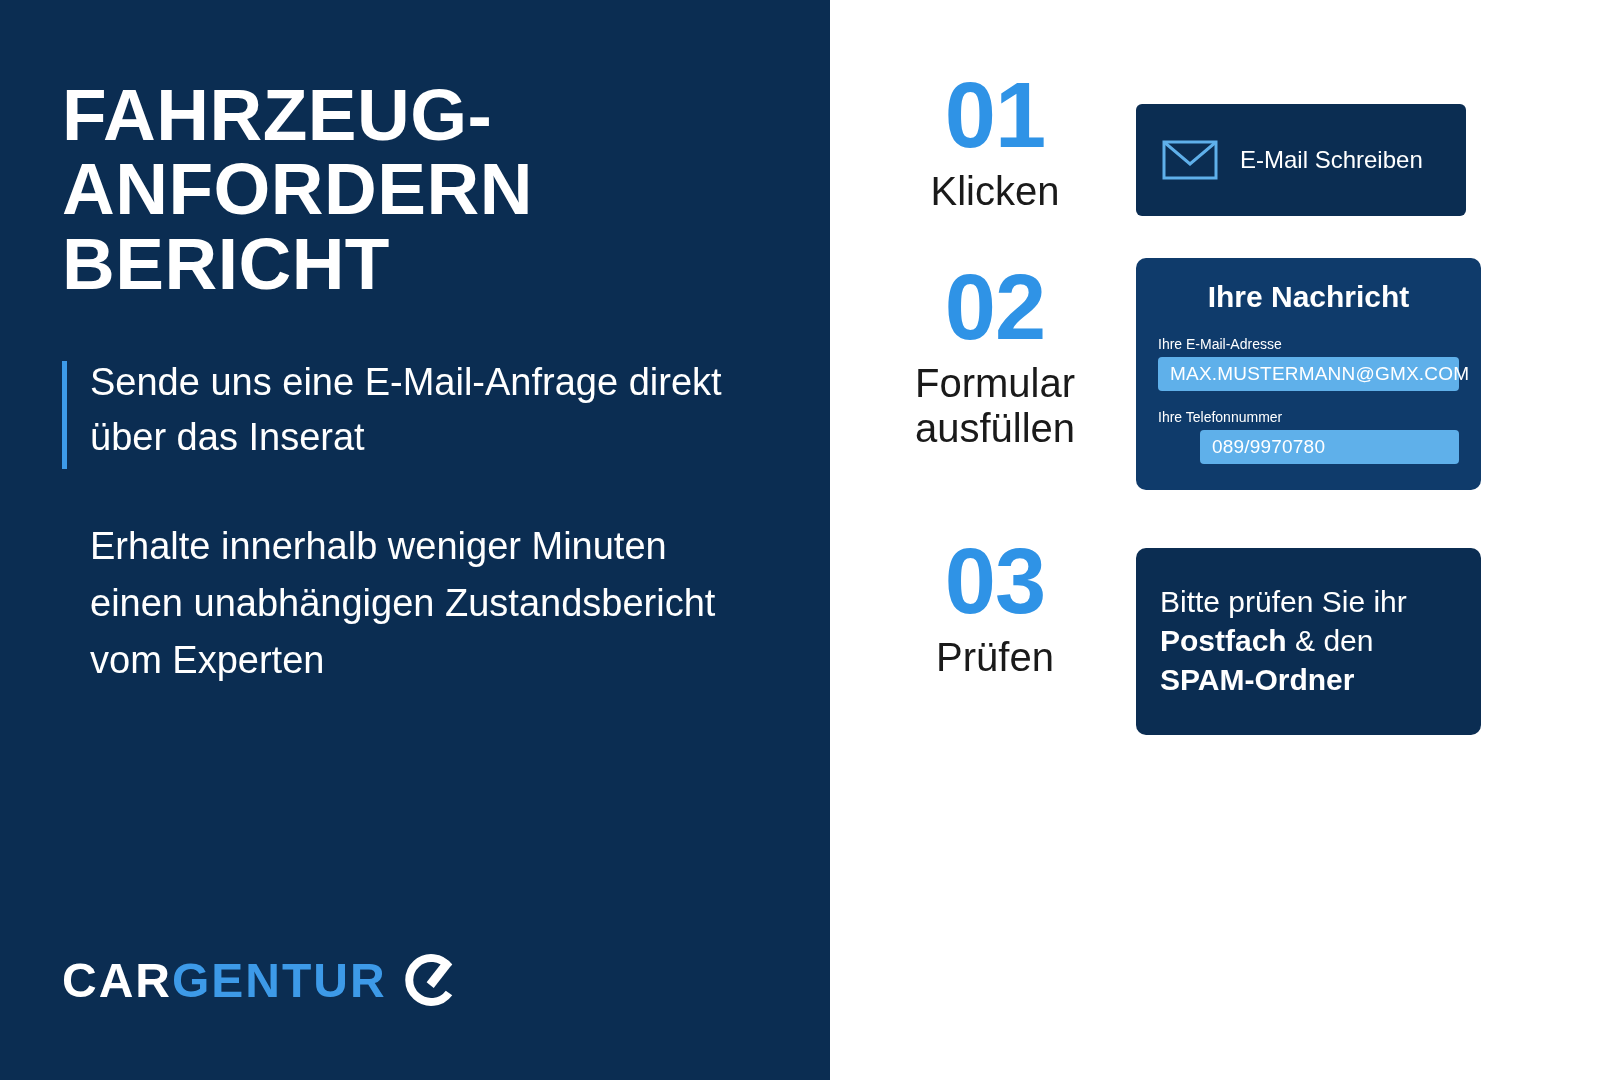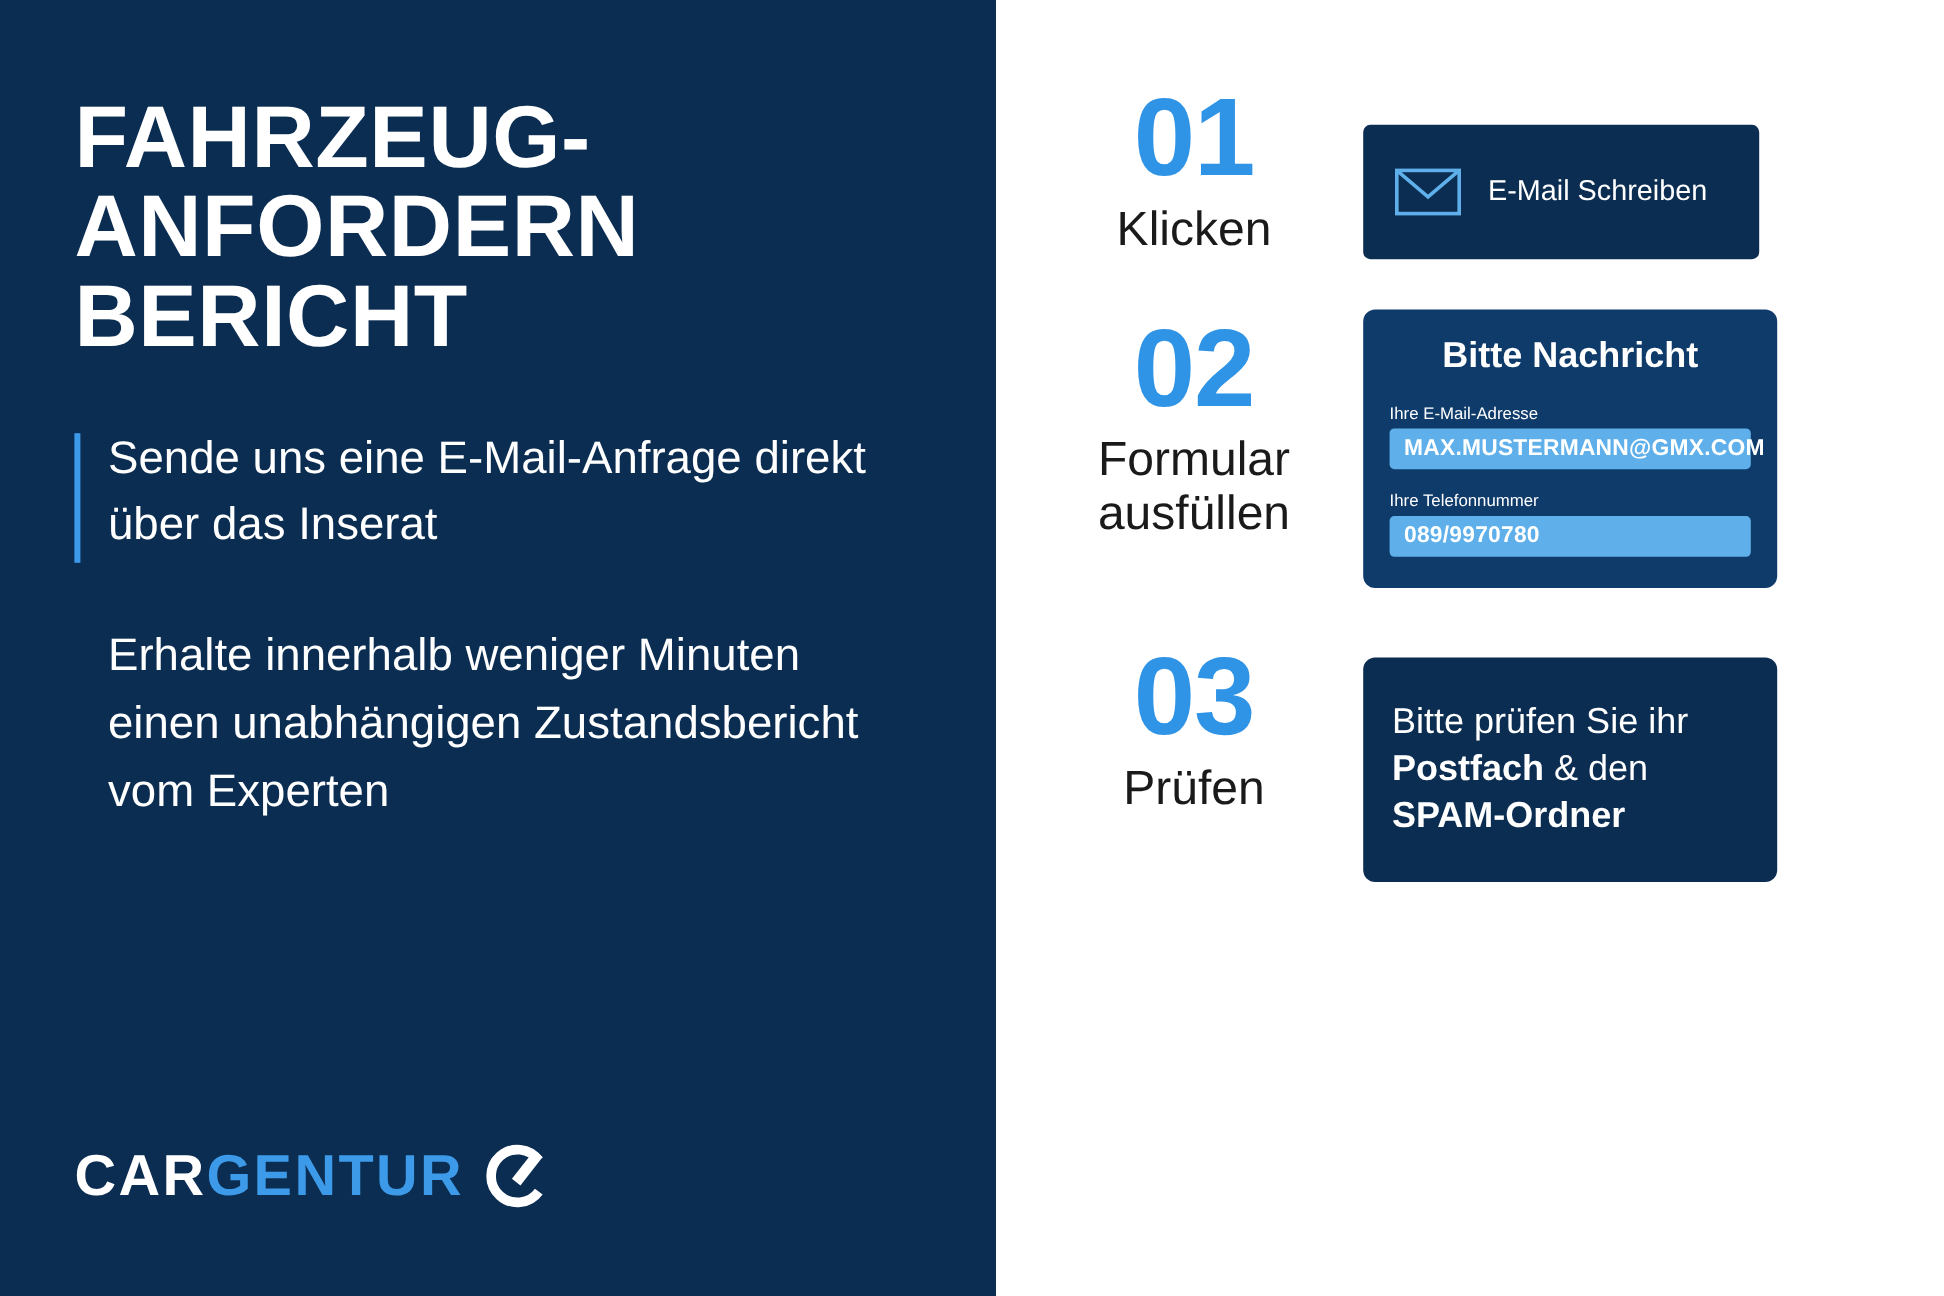--- a/index.html
+++ b/index.html
@@ -185,25 +185,25 @@
   .field-box {
     background: #5fb0ea;
     border-radius: 4px;
     height: 34px;
     display: flex;
     align-items: center;
     padding-left: 12px;
     box-sizing: border-box;
     color: #ffffff;
     font-size: 19px;
-    font-weight: bold;
+    font-weight: normal;
     letter-spacing: 0.2px;
     margin-bottom: 18px;
   }
-  .field-box.last { margin-bottom: 0; }
+  .field-box.last { margin-bottom: 0; margin-left: 42px; }
 
   
   .card-check {
     width: 345px;
     background: #0b2d52;
     border-radius: 10px;
     box-sizing: border-box;
     padding: 34px 24px 36px 24px;
     margin-top: 24px;
     color: #ffffff;
@@ -275,21 +275,21 @@
     <div class="step">
       <div class="step-left">
         <div class="step-num">02</div>
         <div class="step-label">
           <span class="line">Formular</span>
           <span class="line">ausfüllen</span>
         </div>
       </div>
       <div class="step-right">
         <div class="card-form">
-          <div class="form-title">Bitte Nachricht</div>
+          <div class="form-title">Ihre Nachricht</div>
 
           <div class="field-label">Ihre E-Mail-Adresse</div>
           <div class="field-box">MAX.MUSTERMANN@GMX.COM</div>
 
           <div class="field-label">Ihre Telefonnummer</div>
           <div class="field-box last">089/9970780</div>
         </div>
       </div>
     </div>
 

